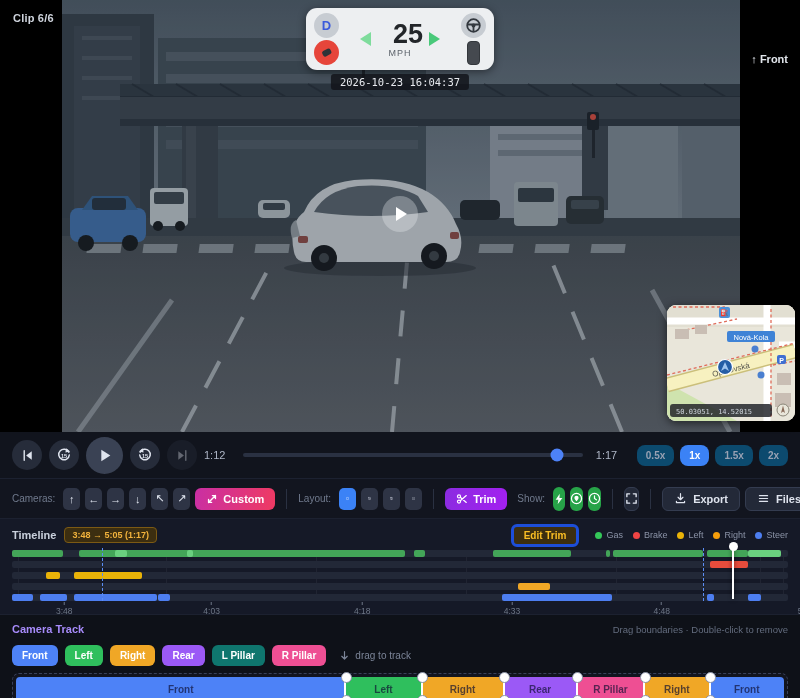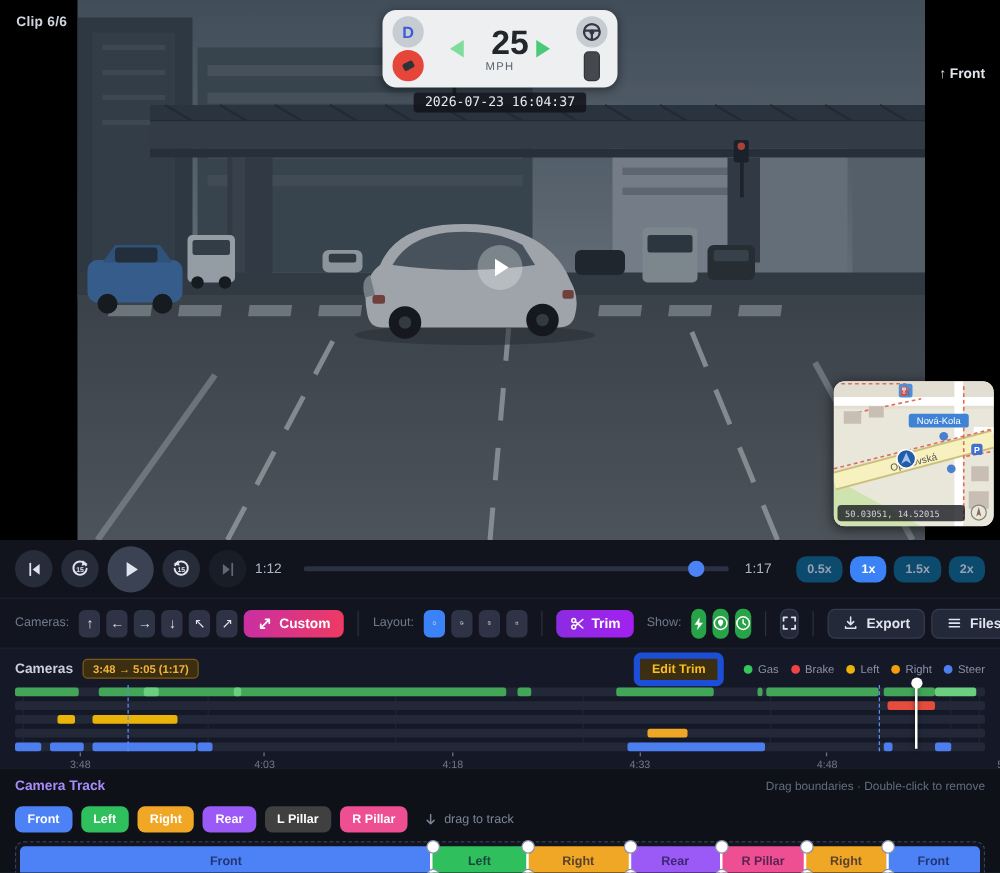--- a/index.html
+++ b/index.html
@@ -80,21 +80,21 @@
     font-family:inherit; }
   .fs-btn { width:28px; height:24px; border-radius:6px; background:#232938; border:1px solid #343c50;
     display:flex; align-items:center; justify-content:center; cursor:pointer; }
 
   
   .timeline-panel { height:96px; flex:none; background:#151927; border-top:1px solid #1c2130; padding:5px 12px 0; }
   .tl-header { height:22px; display:flex; align-items:center; gap:8px; }
   .tl-title { color:#c9d0dc; font-size:11px; font-weight:bold; }
   .tl-badge { background:#3c2e10; border:1px solid #7c5a14; color:#f2b33c; font-size:9px; font-weight:bold;
     border-radius:4px; padding:2px 7px; }
-  .edit-trim-btn { background:#3c2e10; border:5px solid #1d4ed8; color:#fbbf24; font-size:10px; font-weight:bold;
+  .edit-trim-btn { background:#3c2e10; border:3px solid #1d4ed8; color:#fbbf24; font-size:10px; font-weight:bold;
     border-radius:6px; padding:3px 10px; cursor:pointer; font-family:inherit; }
   .legend { display:flex; align-items:center; gap:10px; margin-left:8px; }
   .legend-item { display:flex; align-items:center; gap:4px; color:#8b93a7; font-size:9px; }
   .legend-dot { width:7px; height:7px; border-radius:50%; }
   .tl-tracks { position:relative; margin-top:4px; height:51px; }
   .tl-row { position:relative; height:7px; margin-bottom:4px; background:#222837; border-radius:2px; }
   .tl-seg { position:absolute; top:0; height:100%; border-radius:2px; }
   .gridline { position:absolute; top:0; bottom:0; width:1px; background:rgba(255,255,255,.05); }
   .trim-marker { position:absolute; top:-2px; bottom:0; width:0; border-left:1.5px dashed #5b8df5; }
   .playhead { position:absolute; top:-4px; bottom:2px; width:2px; background:#fff; box-shadow:0 0 4px rgba(0,0,0,.6); }
@@ -279,21 +279,21 @@
               <g stroke="#33383e" stroke-width="1.8" fill="none">
                 <circle cx="8.5" cy="8.5" r="6.3"></circle>
                 <path d="M2.4 7.5h12.2M8.5 9v6"></path>
               </g>
               <circle cx="8.5" cy="8.5" r="2" fill="#33383e"></circle>
             </svg>
         </div>
         <div class="hud-pedal"></div>
       </div>
     </div>
-    <div class="timestamp-badge">2026-07-23 16:04:37</div>
+    <div class="timestamp-badge">2026-10-23 16:04:37</div>
 
     <div class="play-overlay">
         <div class="tri"></div>
       </div>
 
     <div class="map-inset">
       <svg viewBox="0 0 128 116">
         <rect width="128" height="116" fill="#e9e6da"></rect>
         <polygon points="0,78 70,116 0,116" fill="#cfe3ae"></polygon>
         <rect x="0" y="0" width="128" height="22" fill="#e2dfd2"></rect>
@@ -474,21 +474,21 @@
     <button class="ghost-btn">
       <svg width="13" height="13" viewBox="0 0 16 16">
           <path class="icon-stroke" d="M3 4.5h10M3 8h10M3 11.5h10"></path>
         </svg>
       <span>Files</span>
     </button>
   </div>
 
   <div class="timeline-panel">
     <div class="tl-header">
-      <span class="tl-title">Cameras</span>
+      <span class="tl-title">Timeline</span>
       <span class="tl-badge">3:48 → 5:05 (1:17)</span>
       <div class="spacer"></div>
       <button class="edit-trim-btn">Edit Trim</button>
       <div class="legend">
           <span class="legend-item">
             <span class="legend-dot" style="background: rgb(52, 199, 89);"></span>
             <span>Gas</span>
           </span>
           <span class="legend-item">
             <span class="legend-dot" style="background: rgb(239, 68, 68);"></span>
@@ -566,21 +566,21 @@
     <div class="cam-header">
       <span class="cam-title">Camera Track</span>
       <span class="cam-tip">Drag boundaries · Double-click to remove</span>
     </div>
     <div class="cam-palette">
       <div id="palette-chips" style="display:flex;gap:7px">
           <button class="chip" style="background: rgb(77, 130, 247);">Front</button>
           <button class="chip" style="background: rgb(47, 191, 93);">Left</button>
           <button class="chip" style="background: rgb(240, 167, 38);">Right</button>
           <button class="chip" style="background: rgb(155, 89, 246);">Rear</button>
-          <button class="chip" style="background: #404040;">L Pillar</button>
+          <button class="chip" style="background: #0f766e;">L Pillar</button>
           <button class="chip" style="background: rgb(238, 79, 147);">R Pillar</button>
         </div>
       <span class="drag-hint">
         <svg width="11" height="11" viewBox="0 0 14 14">
             <path d="M7 2v9M3.5 8L7 11.5 10.5 8" stroke="#7c8598" stroke-width="1.5" fill="none" stroke-linecap="round" stroke-linejoin="round"></path>
           </svg>
         <span>drag to track</span>
       </span>
     </div>
     <div class="cam-bar-wrap">

